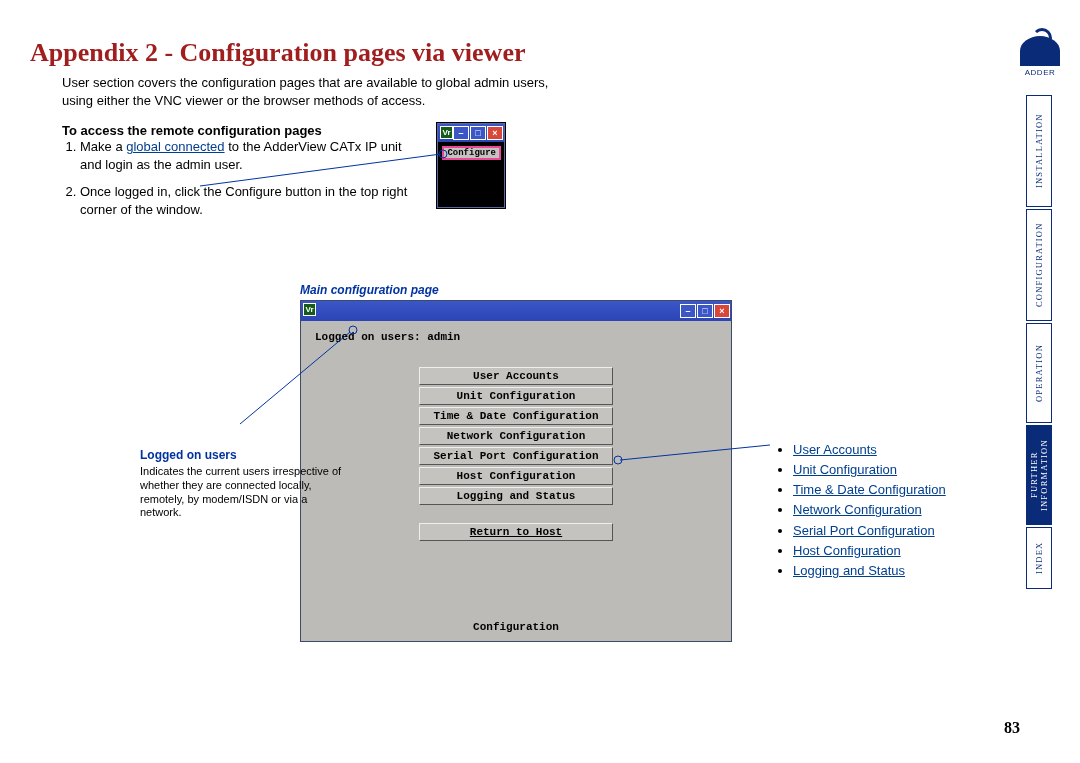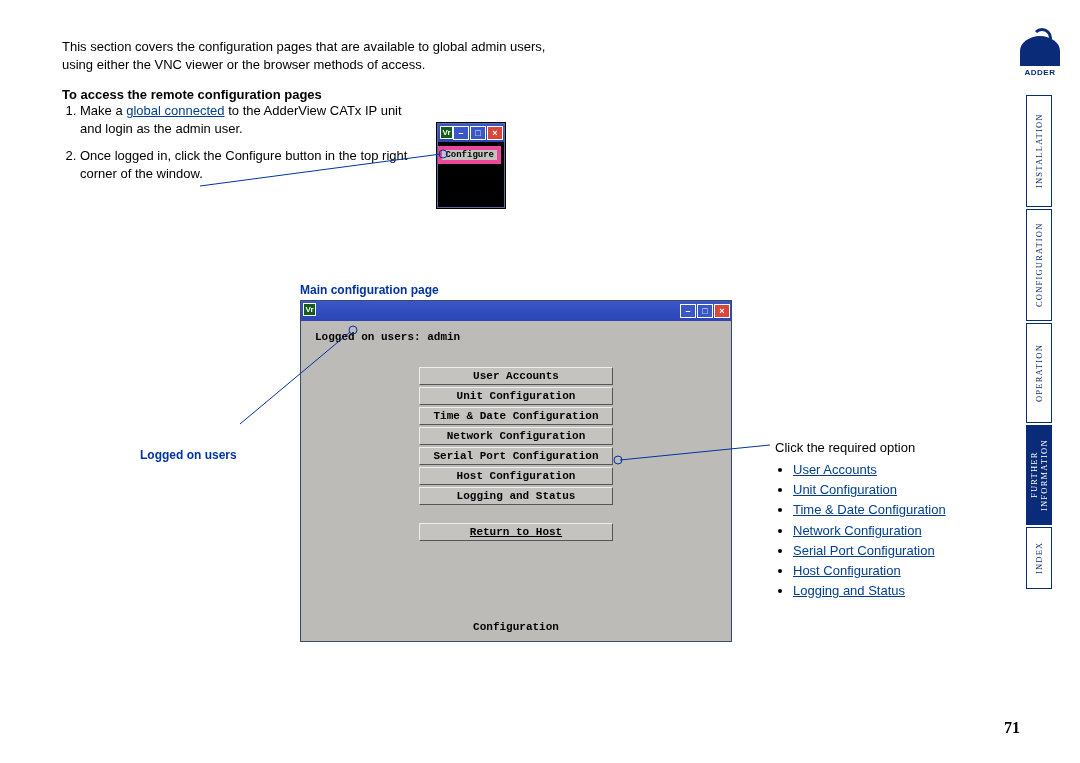--- a/index.html
+++ b/index.html
@@ -24,20 +24,21 @@
   .subhead { margin-left: 32px; font-weight: 700; margin-bottom: 0; }
   ol.steps { margin-left: 50px; width: 330px; list-style: decimal; }
   ol.steps li { margin-bottom: 10px; line-height: 1.35; }
   .link { color: #003f8f; text-decoration: underline; cursor: pointer; }
   .caption-main {
     position: absolute;
     left: 300px; top: 283px;
     color: #0033a0;
     font-weight: 700;
     font-size: 12px;
+    font-style: italic;
   }
   .callout-users {
     position: absolute;
     left: 140px; top: 420px;
     width: 210px;
     font-size: 11px;
     line-height: 1.25;
     margin-top: 28px;
   }
   .callout-users .co-title { color: #0033a0; font-weight: 700; margin-bottom: 2px; font-size:12px;}
@@ -70,21 +71,21 @@
     border: 1px solid #fff;
     display: inline-flex; align-items: center; justify-content: center;
     font-size: 9px; font-weight: 700; color: #fff;
     background: #3a56c7;
     margin-right: 1px;
   }
   .winbtn.close { background: #d9463a; }
   .cfg-btn-small {
     position: absolute; right: 3px; top: 22px;
     background: #c5c3c0;
-    border: 4px solid #ec4899;
+    border: 2px solid #ec4899;
     font-family: "Courier New", monospace;
     font-size: 9px;
     padding: 0 3px;
     font-weight: bold;
   }
   .vr-icon {
     position:absolute; left:2px; top:2px; width:13px; height:13px;
     background:#155c18; color:#fff; font-size:8px; font-weight:700;
     border:1px solid #fff; display:flex; align-items:center; justify-content:center;
   }
@@ -157,21 +158,21 @@
   .tab.med { height: 100px; }
   .tab.short { height: 62px; }
   .logo {
     position: absolute;
     right: 16px; top: 36px;
     width: 48px;
     text-align:center;
     color: #0a2b78;
     font-family: Arial, sans-serif;
     font-size: 8px;
-    font-weight:700;
+    font-weight:400;
     letter-spacing:0.5px;
   }
   .snake {
     width:40px; height:30px; margin:0 auto 2px;
     background: #0a2b78;
     border-radius: 50% 50% 0 0;
     position:relative;
   }
   .snake::after{
     content:''; position:absolute; left:12px; top:-8px;
@@ -184,21 +185,22 @@
     font-size: 16px;
     font-weight: 700;
   }
   
   svg.lines { position:absolute; left:0; top:0; width:1080px; height:763px; pointer-events:none; }
 </style>
 </head>
 <body>
 
 <div class="page">
-  <p class="intro">This section covers the configuration pages that are available to global admin users, using either the VNC viewer or the browser methods of access.</p>
+  <h1>Appendix 2 - Configuration pages via viewer</h1>
+  <p class="intro">User section covers the configuration pages that are available to global admin users, using either the VNC viewer or the browser methods of access.</p>
   <p class="subhead">To access the remote configuration pages</p>
   <ol class="steps">
     <li>
       <span>Make a </span><a class="link">global connected</a><span> to the AdderView CATx IP unit and login as the admin user.</span>
     </li>
     <li>Once logged in, click the Configure button in the top right corner of the window.</li>
   </ol>
 </div>
 
 <div class="caption-main">Main configuration page</div>
@@ -231,24 +233,24 @@
       <div class="menu-btn">Host Configuration</div>
       <div class="menu-btn">Logging and Status</div>
       <div class="menu-btn spaced">Return to Host</div>
     </div>
     <div class="panel-title">Configuration</div>
   </div>
 </div>
 
 <div class="callout-users">
   <div class="co-title">Logged on users</div>
+  <div>Indicates the current users irrespective of whether they are connected locally, remotely, by modem/ISDN or via a network.</div>
 </div>
 
 <div class="callout-right">
-  <div>Click the required option</div>
   <ul>
     <li><a>User Accounts</a></li>
     <li><a>Unit Configuration</a></li>
     <li><a>Time &amp; Date Configuration</a></li>
     <li><a>Network Configuration</a></li>
     <li><a>Serial Port Configuration</a></li>
     <li><a>Host Configuration</a></li>
     <li><a>Logging and Status</a></li>
   </ul>
 </div>
@@ -259,21 +261,21 @@
   <div class="tab med">OPERATION</div>
   <div class="tab med active">FURTHER INFORMATION</div>
   <div class="tab short">INDEX</div>
 </div>
 
 <div class="logo">
   <div class="snake"></div>
   <span>ADDER</span>
 </div>
 
-<div class="pagenum">71</div>
+<div class="pagenum">83</div>
 
 <svg class="lines">
   <line x1="200" y1="186" x2="441" y2="154" stroke="#0033a0" stroke-width="1"></line>
   <circle cx="443" cy="154" r="4" fill="none" stroke="#0033a0" stroke-width="1"></circle>
   <line x1="240" y1="424" x2="350" y2="332" stroke="#0033a0" stroke-width="1"></line>
   <circle cx="353" cy="330" r="4" fill="none" stroke="#0033a0" stroke-width="1"></circle>
   <line x1="770" y1="445" x2="620" y2="460" stroke="#0033a0" stroke-width="1"></line>
   <circle cx="618" cy="460" r="4" fill="none" stroke="#0033a0" stroke-width="1"></circle>
 </svg>
 

